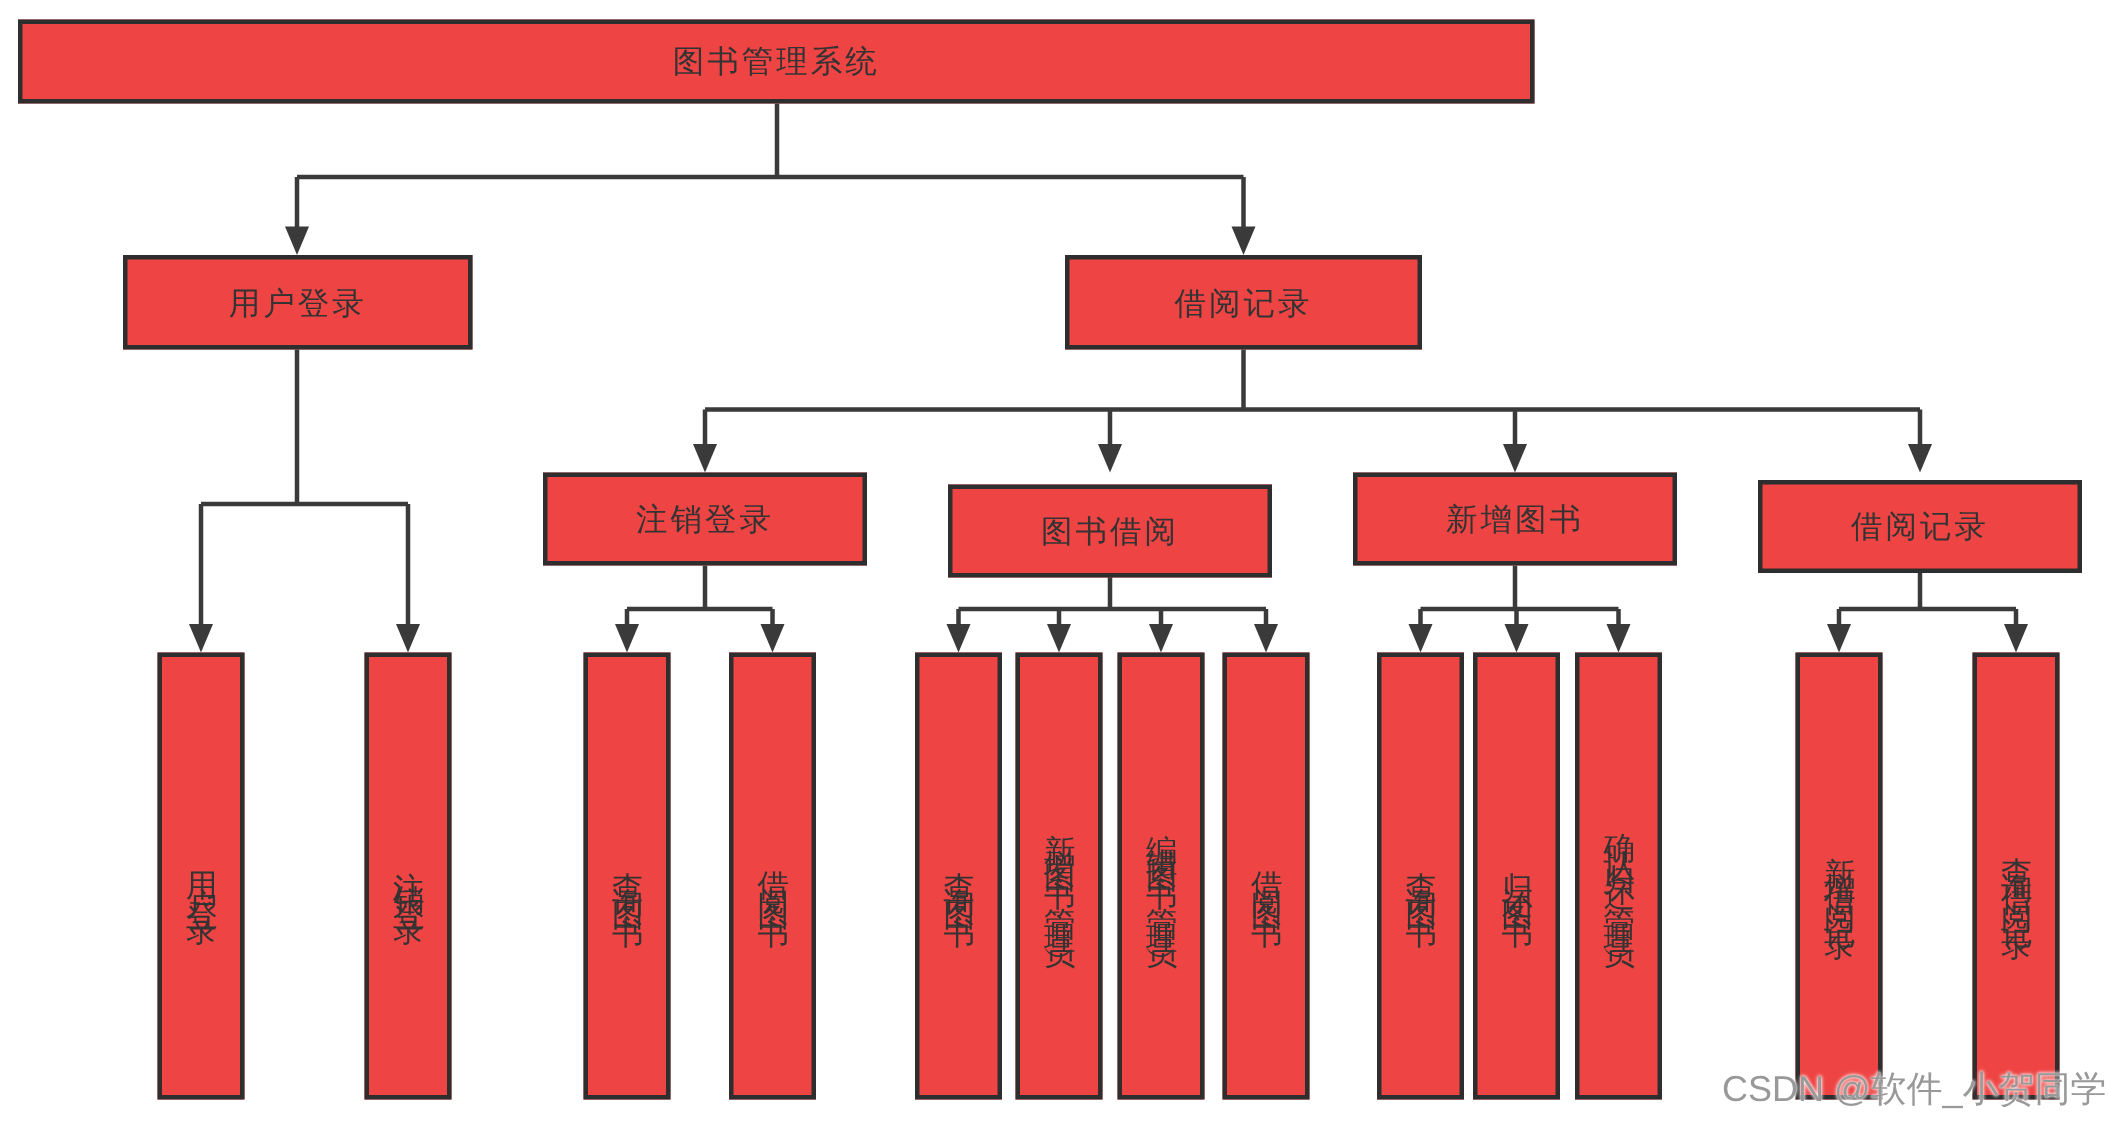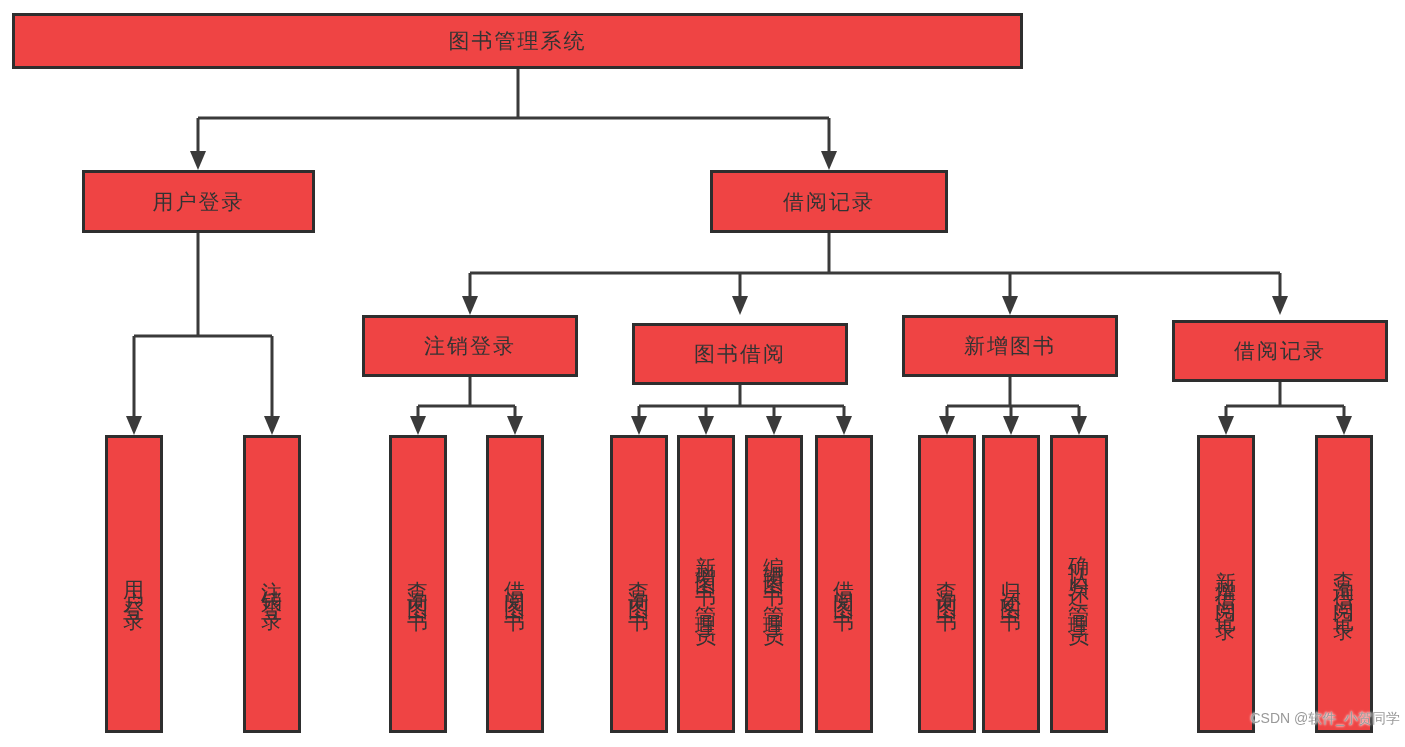--- a/index.html
+++ b/index.html
@@ -22,22 +22,22 @@
     position:absolute;box-sizing:border-box;border:3px solid var(--box_border);
     background:#ef4444;display:flex;align-items:center;justify-content:center;text-align:right;
   }
   .box .lbl{white-space:nowrap;}
   .h .lbl{font-size:21px;letter-spacing:2px;}
   .v .lbl{
     writing-mode:vertical-rl;text-orientation:mixed;
     font-size:21px;letter-spacing:10px;line-height:1;
   }
   #watermark{
-    position:absolute;left:1148px;top:710px;width:252px;text-align:right;
-    font-size:14px;color:var(--watermark);text-shadow:0 0 3px #fff,0 0 2px #fff;
+    position:absolute;left:1148px;top:710px;width:252px;text-align:center;
+    font-size:24px;color:var(--watermark);text-shadow:0 0 3px #fff,0 0 2px #fff;
     white-space:nowrap;
   }
 </style>
 </head>
 <body>
 
 <div id="stage">
 
   <svg id="connectors" viewBox="0 0 1405 747" xmlns="http://www.w3.org/2000/svg">
     <g>

